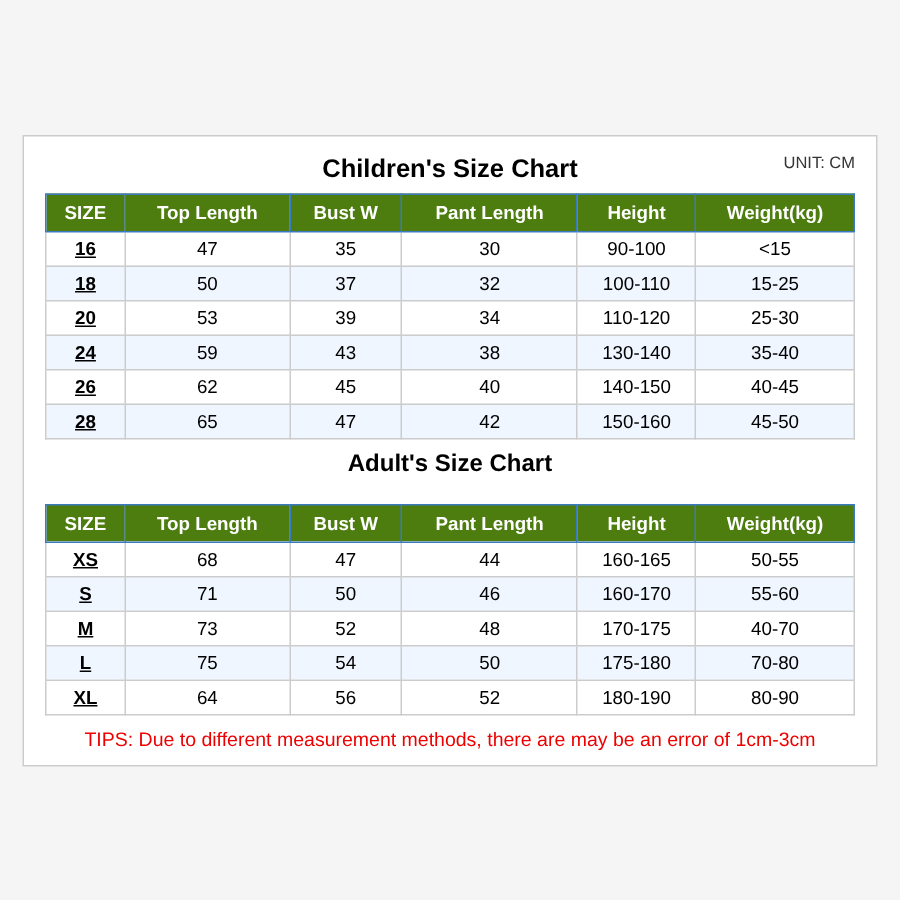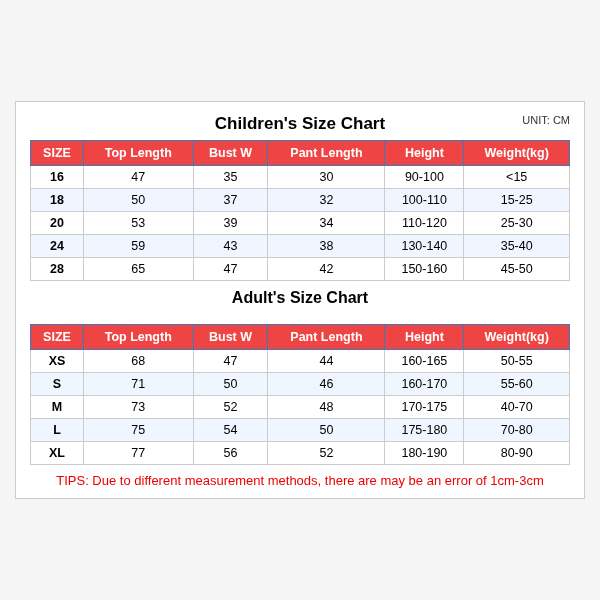--- a/index.html
+++ b/index.html
@@ -36,21 +36,21 @@
       right: 0;
       font-size: 11px;
       color: #333;
     }
     table {
       width: 100%;
       border-collapse: collapse;
       margin-bottom: 2px;
     }
     thead tr th {
-      background: #ef4444;
+      background: #4d7c0f;
       color: #fff;
       font-weight: bold;
       padding: 5px 4px;
       text-align: center;
       border: 1px solid #3a7abf;
       font-size: 12.5px;
     }
     tbody tr td {
       text-align: center;
       padding: 4px 4px;
@@ -58,20 +58,21 @@
       font-size: 12.5px;
     }
     tbody tr:nth-child(odd) td {
       background: #fff;
     }
     tbody tr:nth-child(even) td {
       background: #f0f6ff;
     }
     td.size-col {
       font-weight: bold;
+      text-decoration: underline;
     }
     .section-title-row {
       margin: 8px 0 17px;
       text-align: center;
     }
     .section-title {
       font-size: 16px;
       font-weight: bold;
     }
     .tips-row {
@@ -128,20 +129,28 @@
         </tr>
         <tr>
           <td class="size-col">24</td>
           <td>59</td>
           <td>43</td>
           <td>38</td>
           <td>130-140</td>
           <td>35-40</td>
         </tr>
         <tr>
+          <td class="size-col">26</td>
+          <td>62</td>
+          <td>45</td>
+          <td>40</td>
+          <td>140-150</td>
+          <td>40-45</td>
+        </tr>
+        <tr>
           <td class="size-col">28</td>
           <td>65</td>
           <td>47</td>
           <td>42</td>
           <td>150-160</td>
           <td>45-50</td>
         </tr>
       </tbody>
   </table>
 
@@ -188,21 +197,21 @@
         <tr>
           <td class="size-col">L</td>
           <td>75</td>
           <td>54</td>
           <td>50</td>
           <td>175-180</td>
           <td>70-80</td>
         </tr>
         <tr>
           <td class="size-col">XL</td>
-          <td>77</td>
+          <td>64</td>
           <td>56</td>
           <td>52</td>
           <td>180-190</td>
           <td>80-90</td>
         </tr>
       </tbody>
   </table>
 
   <div class="tips-row">
     <span>TIPS: Due to different measurement methods, there are may be an error of 1cm-3cm</span>

